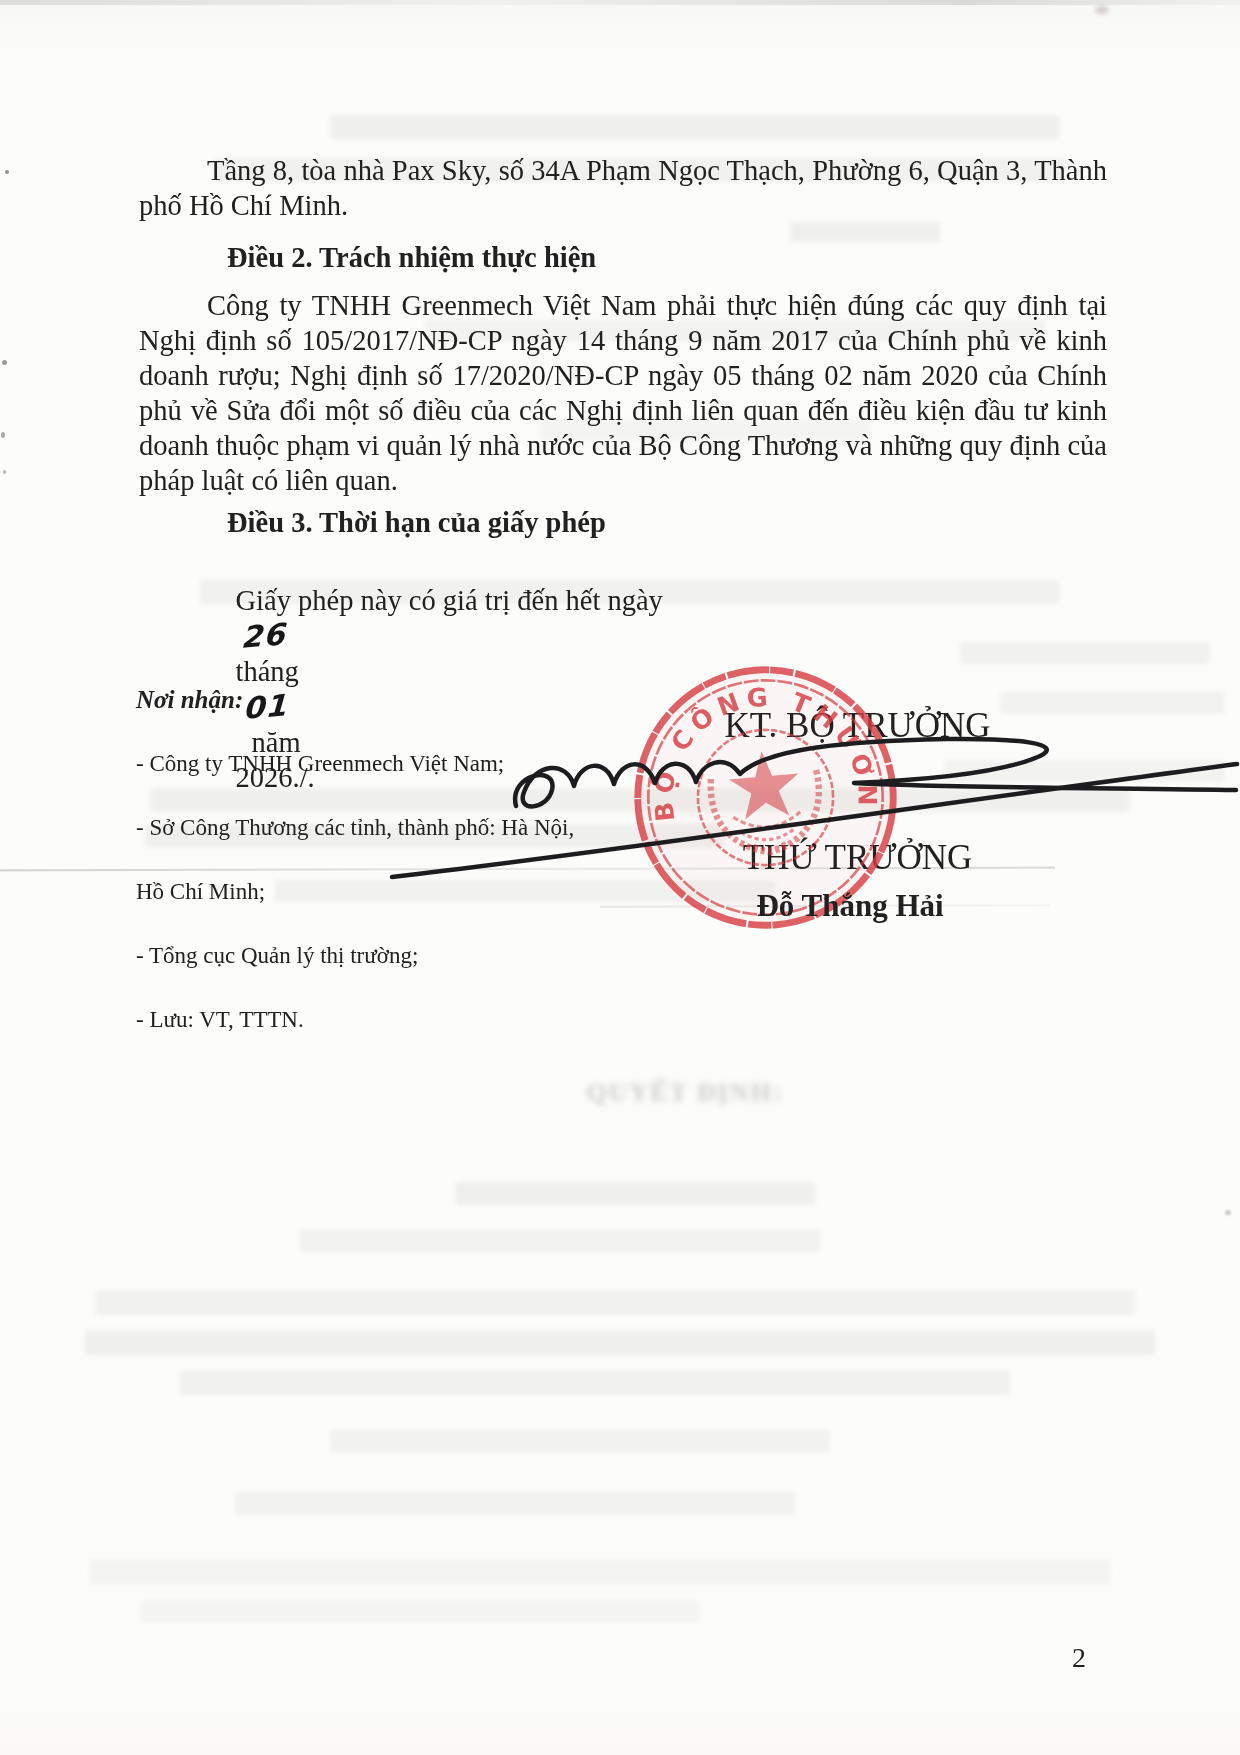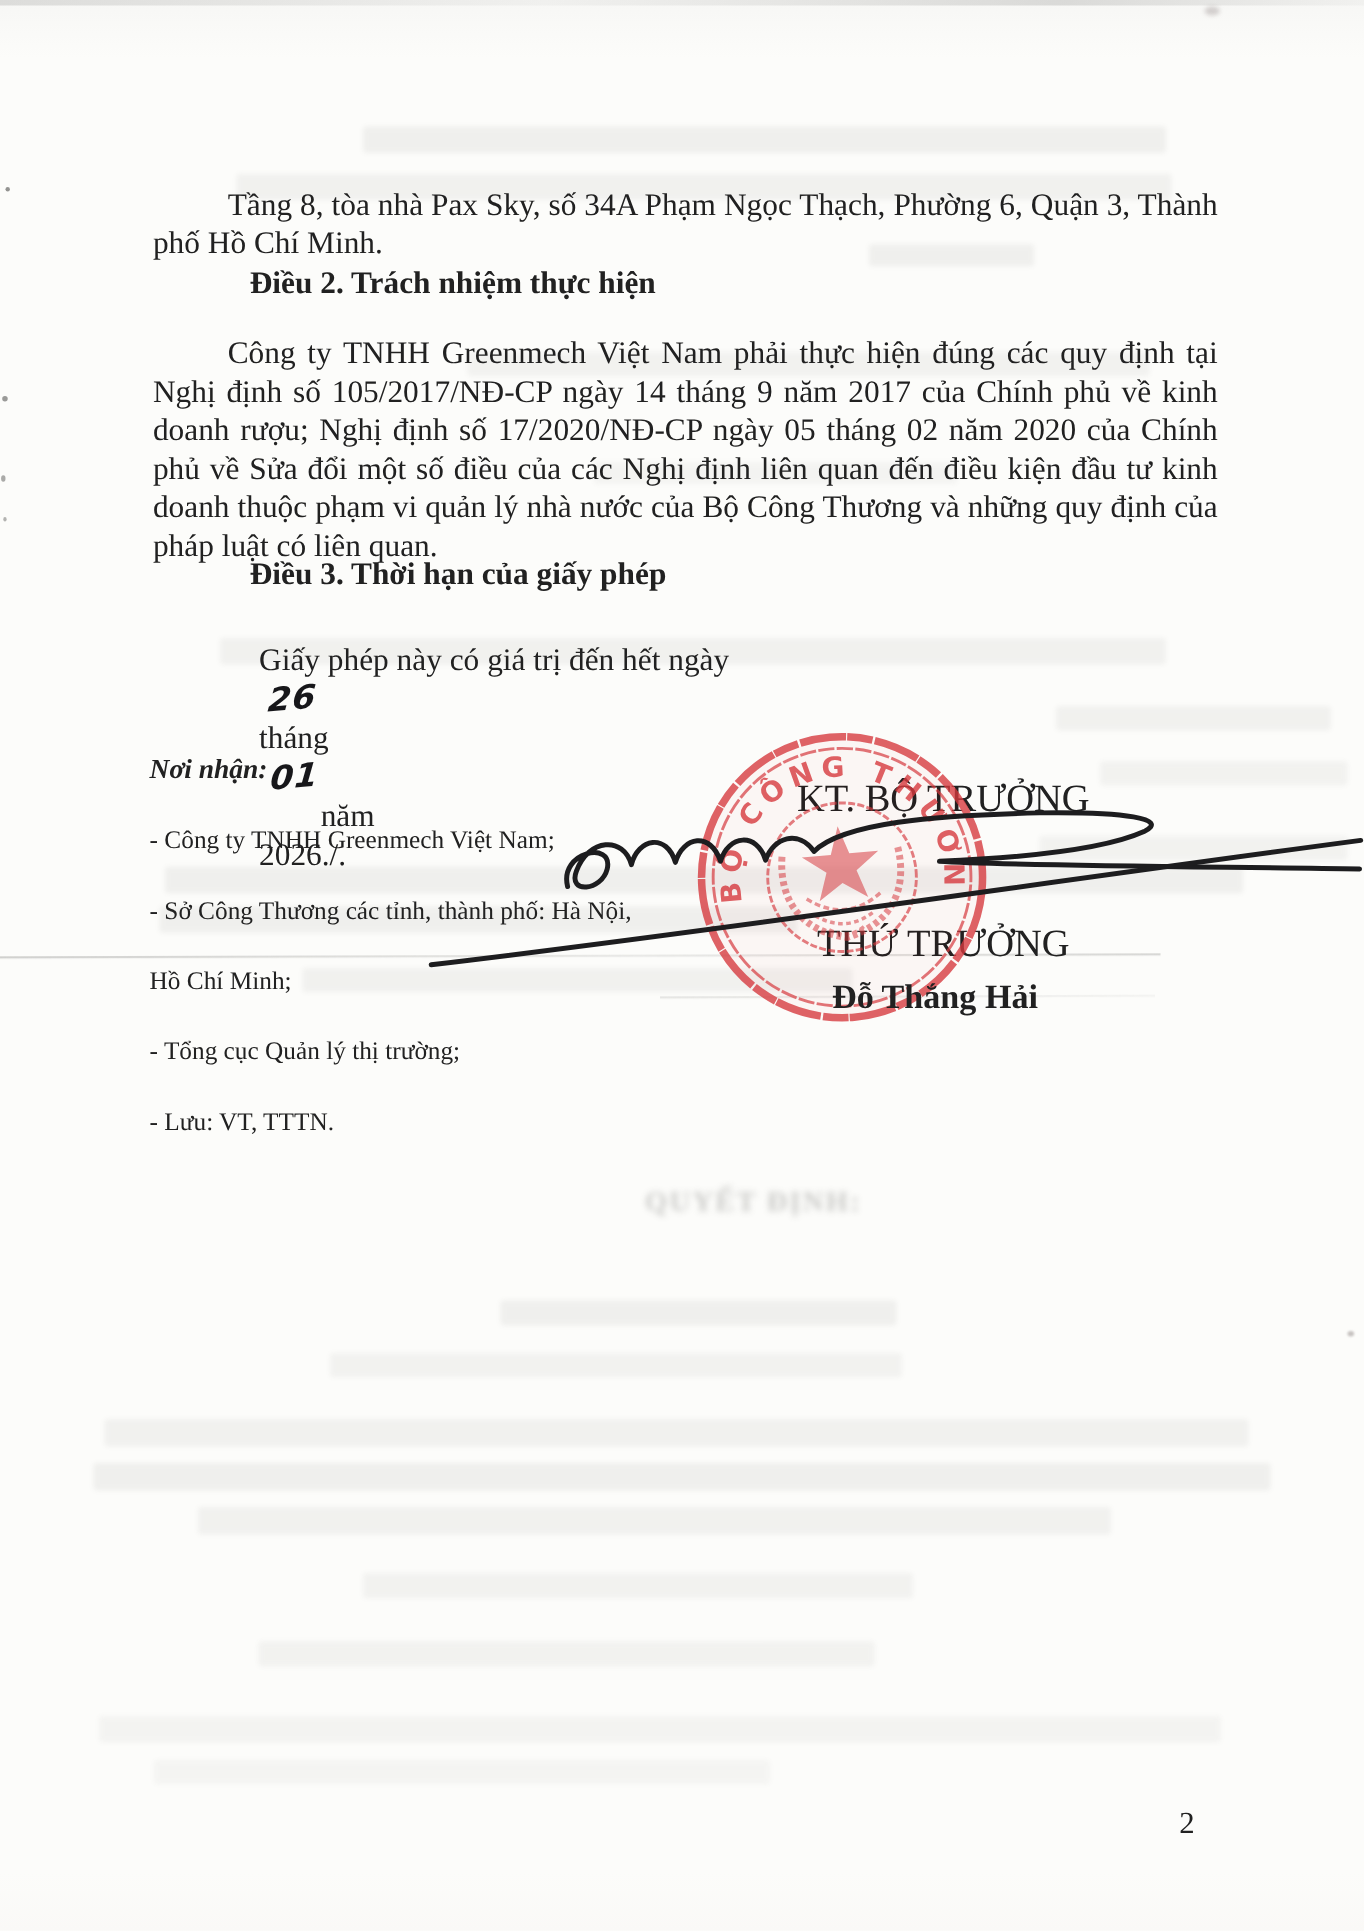--- a/index.html
+++ b/index.html
@@ -11,21 +11,21 @@
     font-family:"Liberation Serif","DejaVu Serif",serif;
     color:#212121;
   }
   .page::before{ 
     content:"";position:absolute;left:0;top:0;width:100%;height:5px;
     background:linear-gradient(90deg,rgba(150,150,148,.28),rgba(190,190,188,.12) 40%,rgba(150,150,148,.30) 78%,rgba(190,190,188,.10));
   }
   .tx{position:absolute;white-space:pre-wrap;}
   .body-text{font-size:28.5px;line-height:35px;}
   .justify{text-align:justify;}
-  .indent{text-indent:68px;margin-top:16px;}
+  .indent{text-indent:68px;}
   .bold{font-weight:bold;margin-left:20px;}
   .center{text-align:center;}
   .hand{
     font-family:"DejaVu Sans",sans-serif;
     font-style:italic;font-weight:600;font-size:30px;
     display:inline-block;transform:skewX(-10deg) rotate(-5deg);
     letter-spacing:1px;color:#17171a;
   }
   .recip{font-size:23px;line-height:28px;}
   .recip-head{font-size:25px;font-weight:bold;font-style:italic;}
@@ -85,21 +85,21 @@
 
   <div class="tx body-text justify indent" style="left:139px;top:288px;width:968px;">Công ty TNHH Greenmech Việt Nam phải thực hiện đúng các quy định tại Nghị định số 105/2017/NĐ-CP ngày 14 tháng 9 năm 2017 của Chính phủ về kinh doanh rượu; Nghị định số 17/2020/NĐ-CP ngày 05 tháng 02 năm 2020 của Chính phủ về Sửa đổi một số điều của các Nghị định liên quan đến điều kiện đầu tư kinh doanh thuộc phạm vi quản lý nhà nước của Bộ Công Thương và những quy định của pháp luật có liên quan.</div>
 
   <div class="tx body-text bold" style="left:207px;top:505px;">Điều 3. Thời hạn của giấy phép</div>
 
   <div class="tx body-text" style="left:207px;top:548px;width:960px;">
     <span>Giấy phép này có giá trị đến hết ngày</span>
     <span class="hand" style="margin-left:8px;">26</span>
     <span style="">tháng</span>
     <span class="hand" style="margin-left:10px;">01</span>
-    <span style="margin-left:56px;">năm</span>
+    <span style="margin-left:16px;">năm</span>
     <span>2026./.</span>
   </div>
 
   <div class="tx center" style="left:685px;top:616px;width:345px;font-size:35px;font-weight:normal;line-height:44px;">
     <div>KT. BỘ TRƯỞNG</div>
     <div>THỨ TRƯỞNG</div>
   </div>
 
   <div class="tx" style="left:136px;top:650px;width:470px;">
     <div class="recip-head">Nơi nhận:</div>

